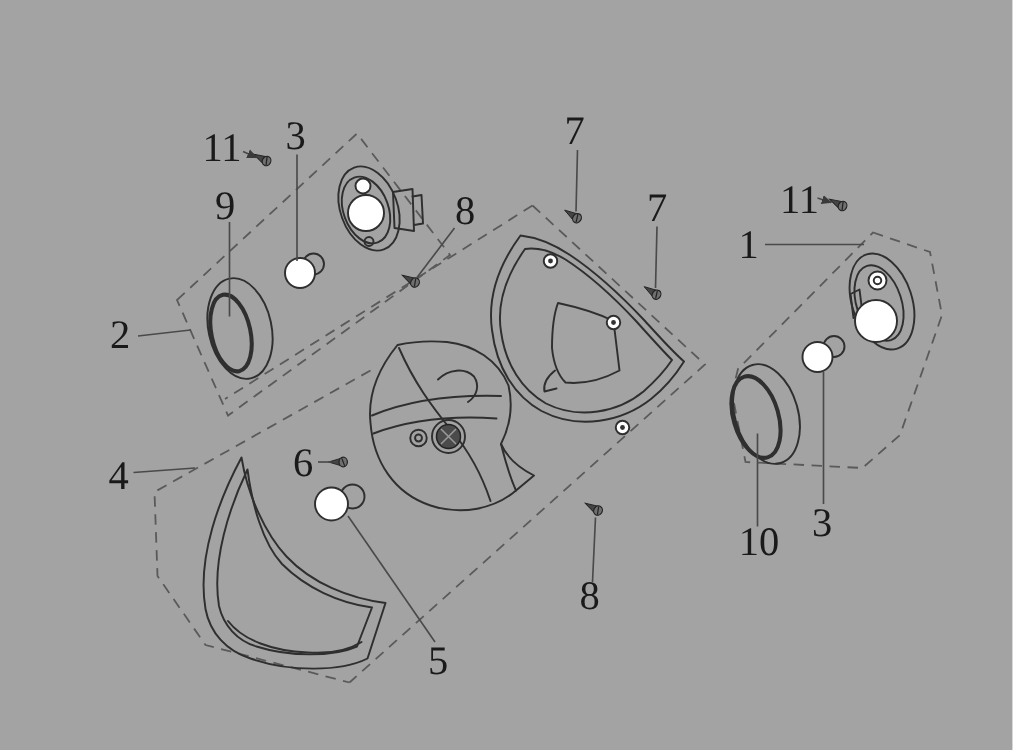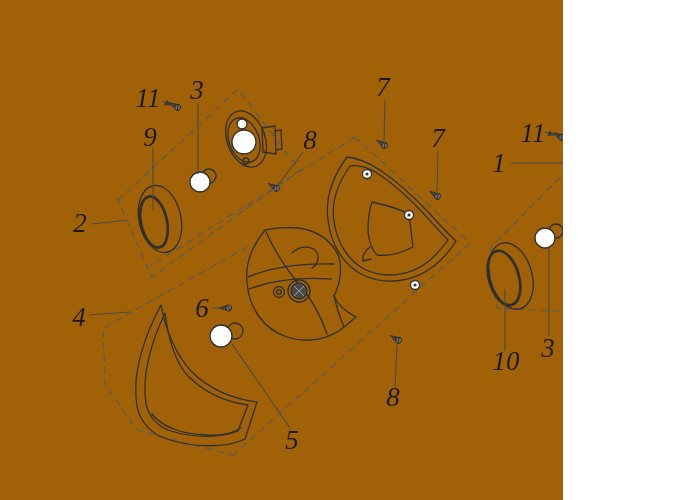--- a/index.html
+++ b/index.html
@@ -1,16 +1,16 @@
 <!DOCTYPE html>
 <html><head>
 <meta charset="utf-8">
 <style>
   html,body{margin:0;padding:0;background:#ffffff;}
-  .stage{width:563px;height:500px;background:#a16207;position:relative;overflow:hidden;font-style:italic;}
+  .stage{width:675px;height:500px;background:#a3a3a3;position:relative;overflow:hidden;}
   svg{display:block;}
   .solid{fill:none;stroke:#2f2f2f;stroke-width:1.3;stroke-linejoin:round;stroke-linecap:round;}
   .bold{stroke-width:2.7;}
   .wf{fill:#ffffff;}
   .dash{fill:none;stroke:#5a5a5a;stroke-width:1.2;stroke-dasharray:7 5;stroke-linejoin:miter;}
   .leader{fill:none;stroke:#4a4a4a;stroke-width:1.1;}
   .lbl{font-family:"Liberation Serif","DejaVu Serif",serif;font-size:27px;fill:#1a1a1a;text-anchor:middle;}
 </style>
 </head>
 <body>

